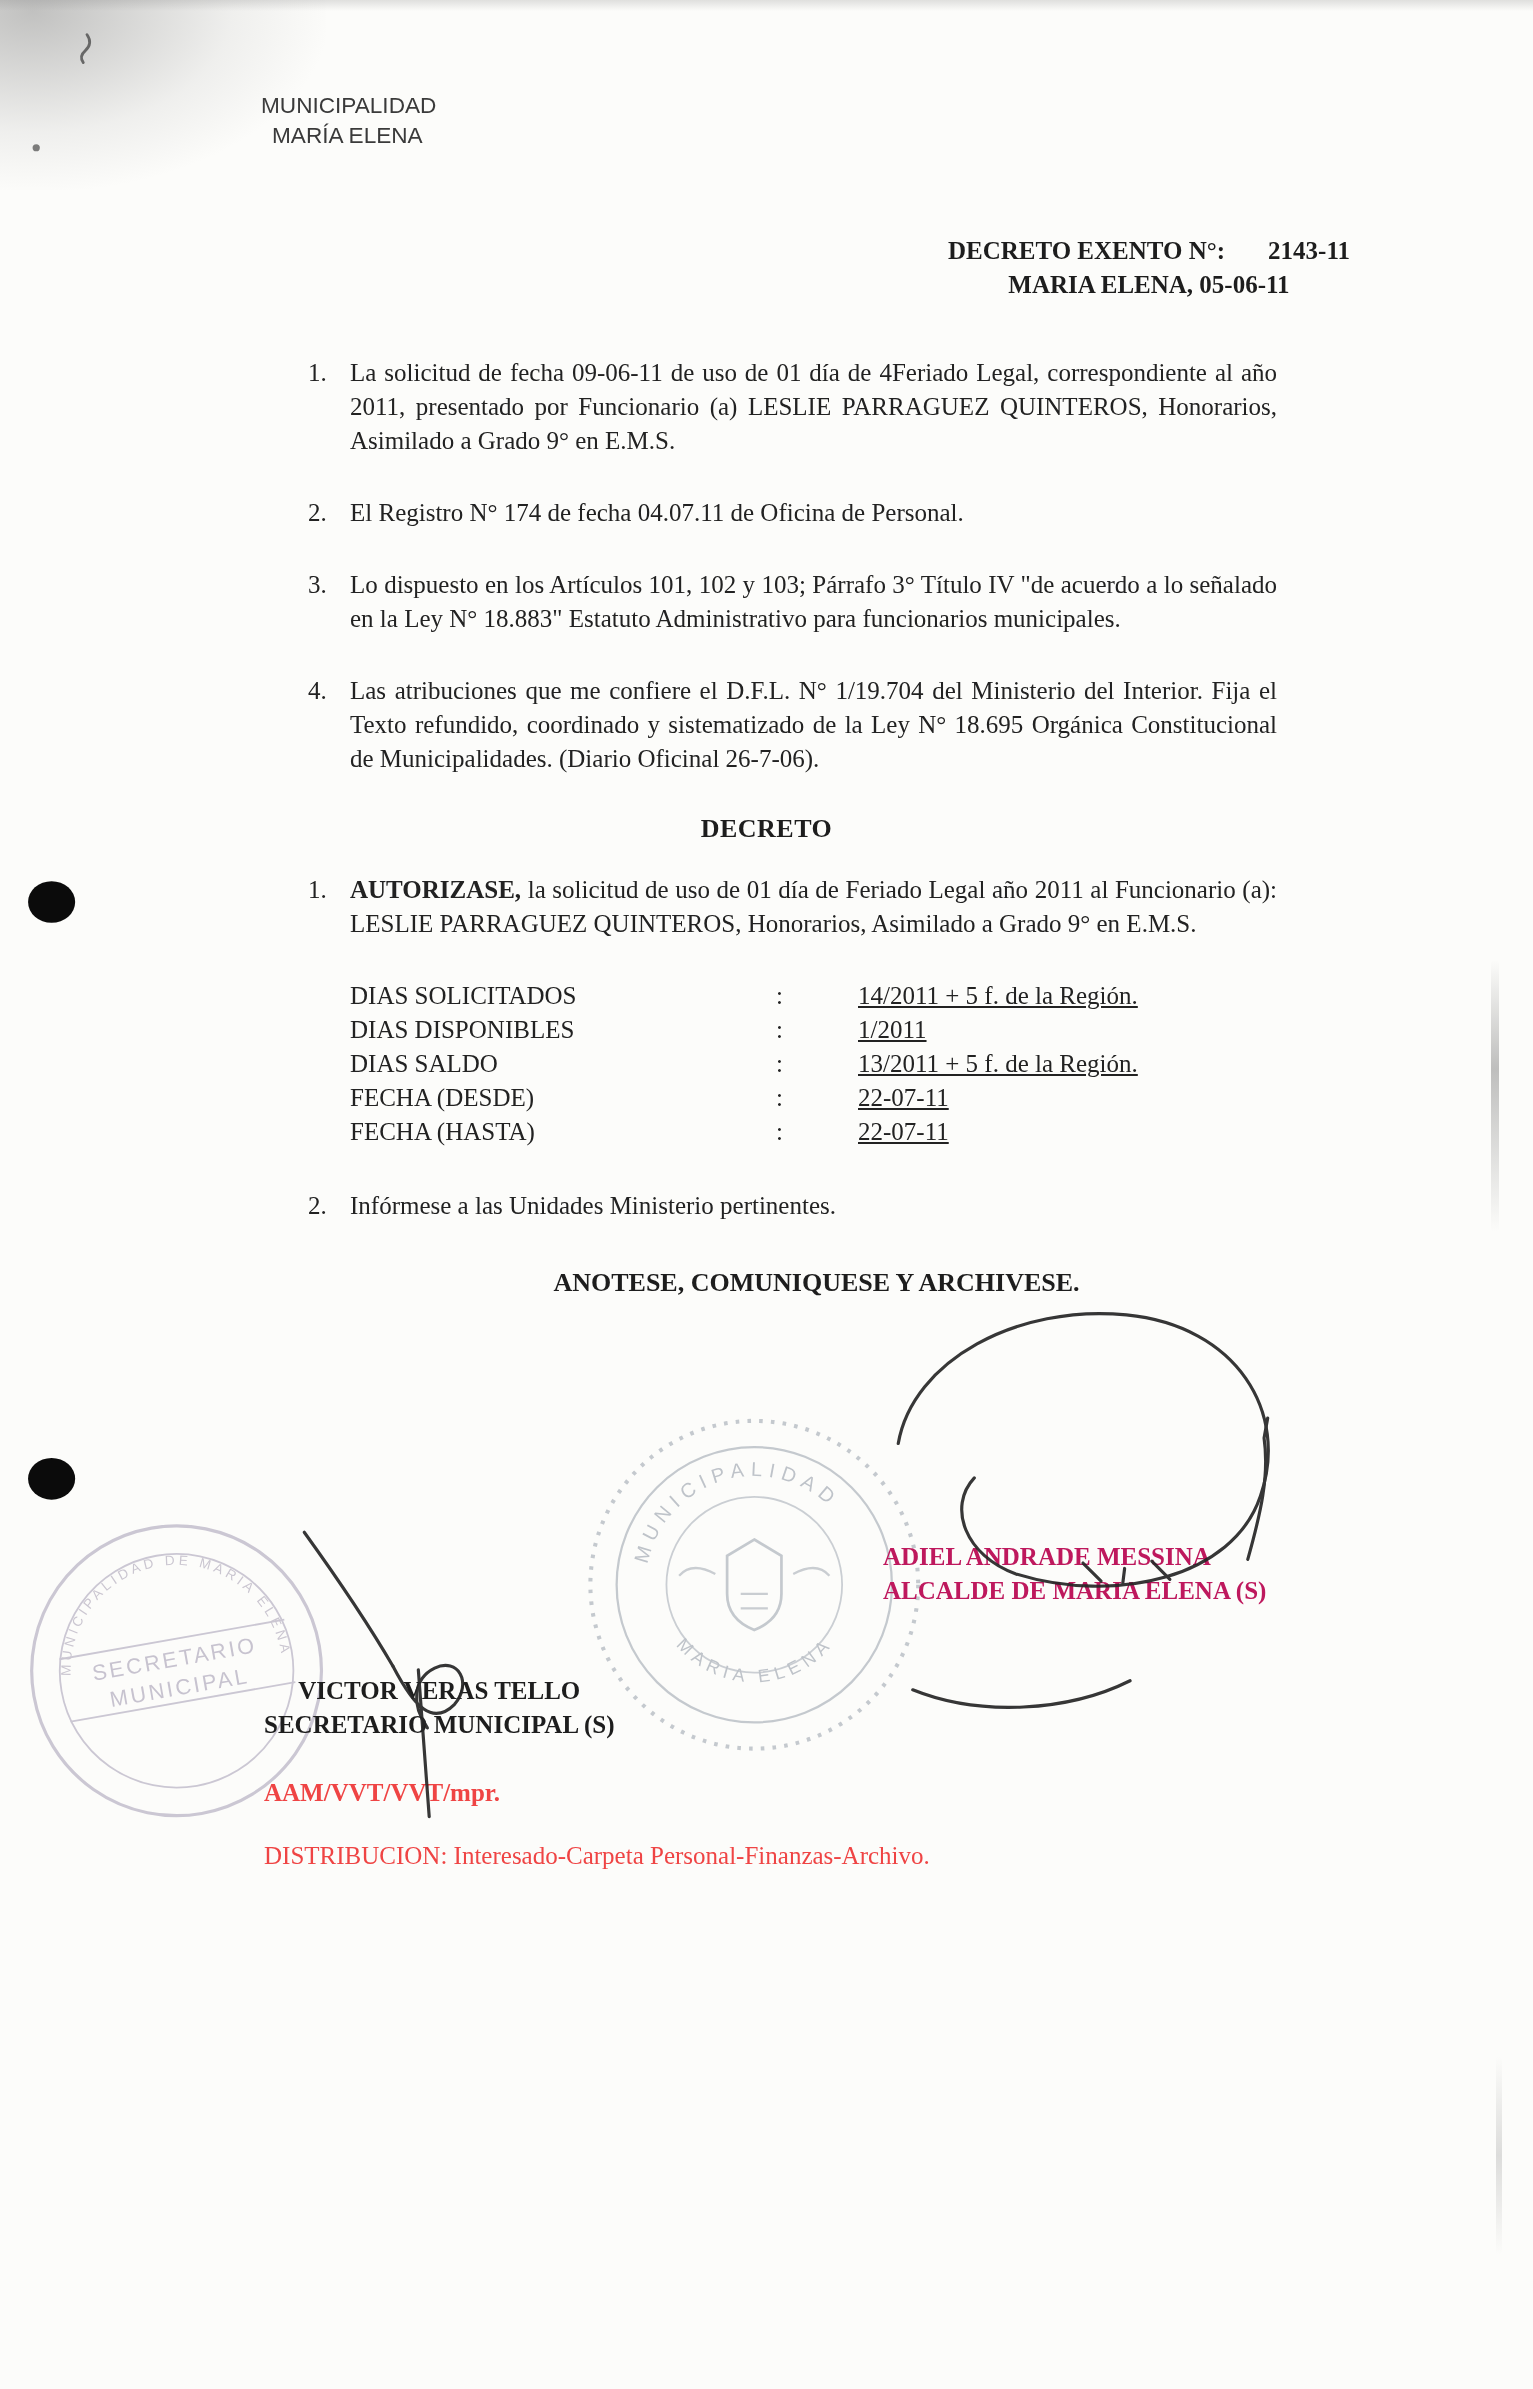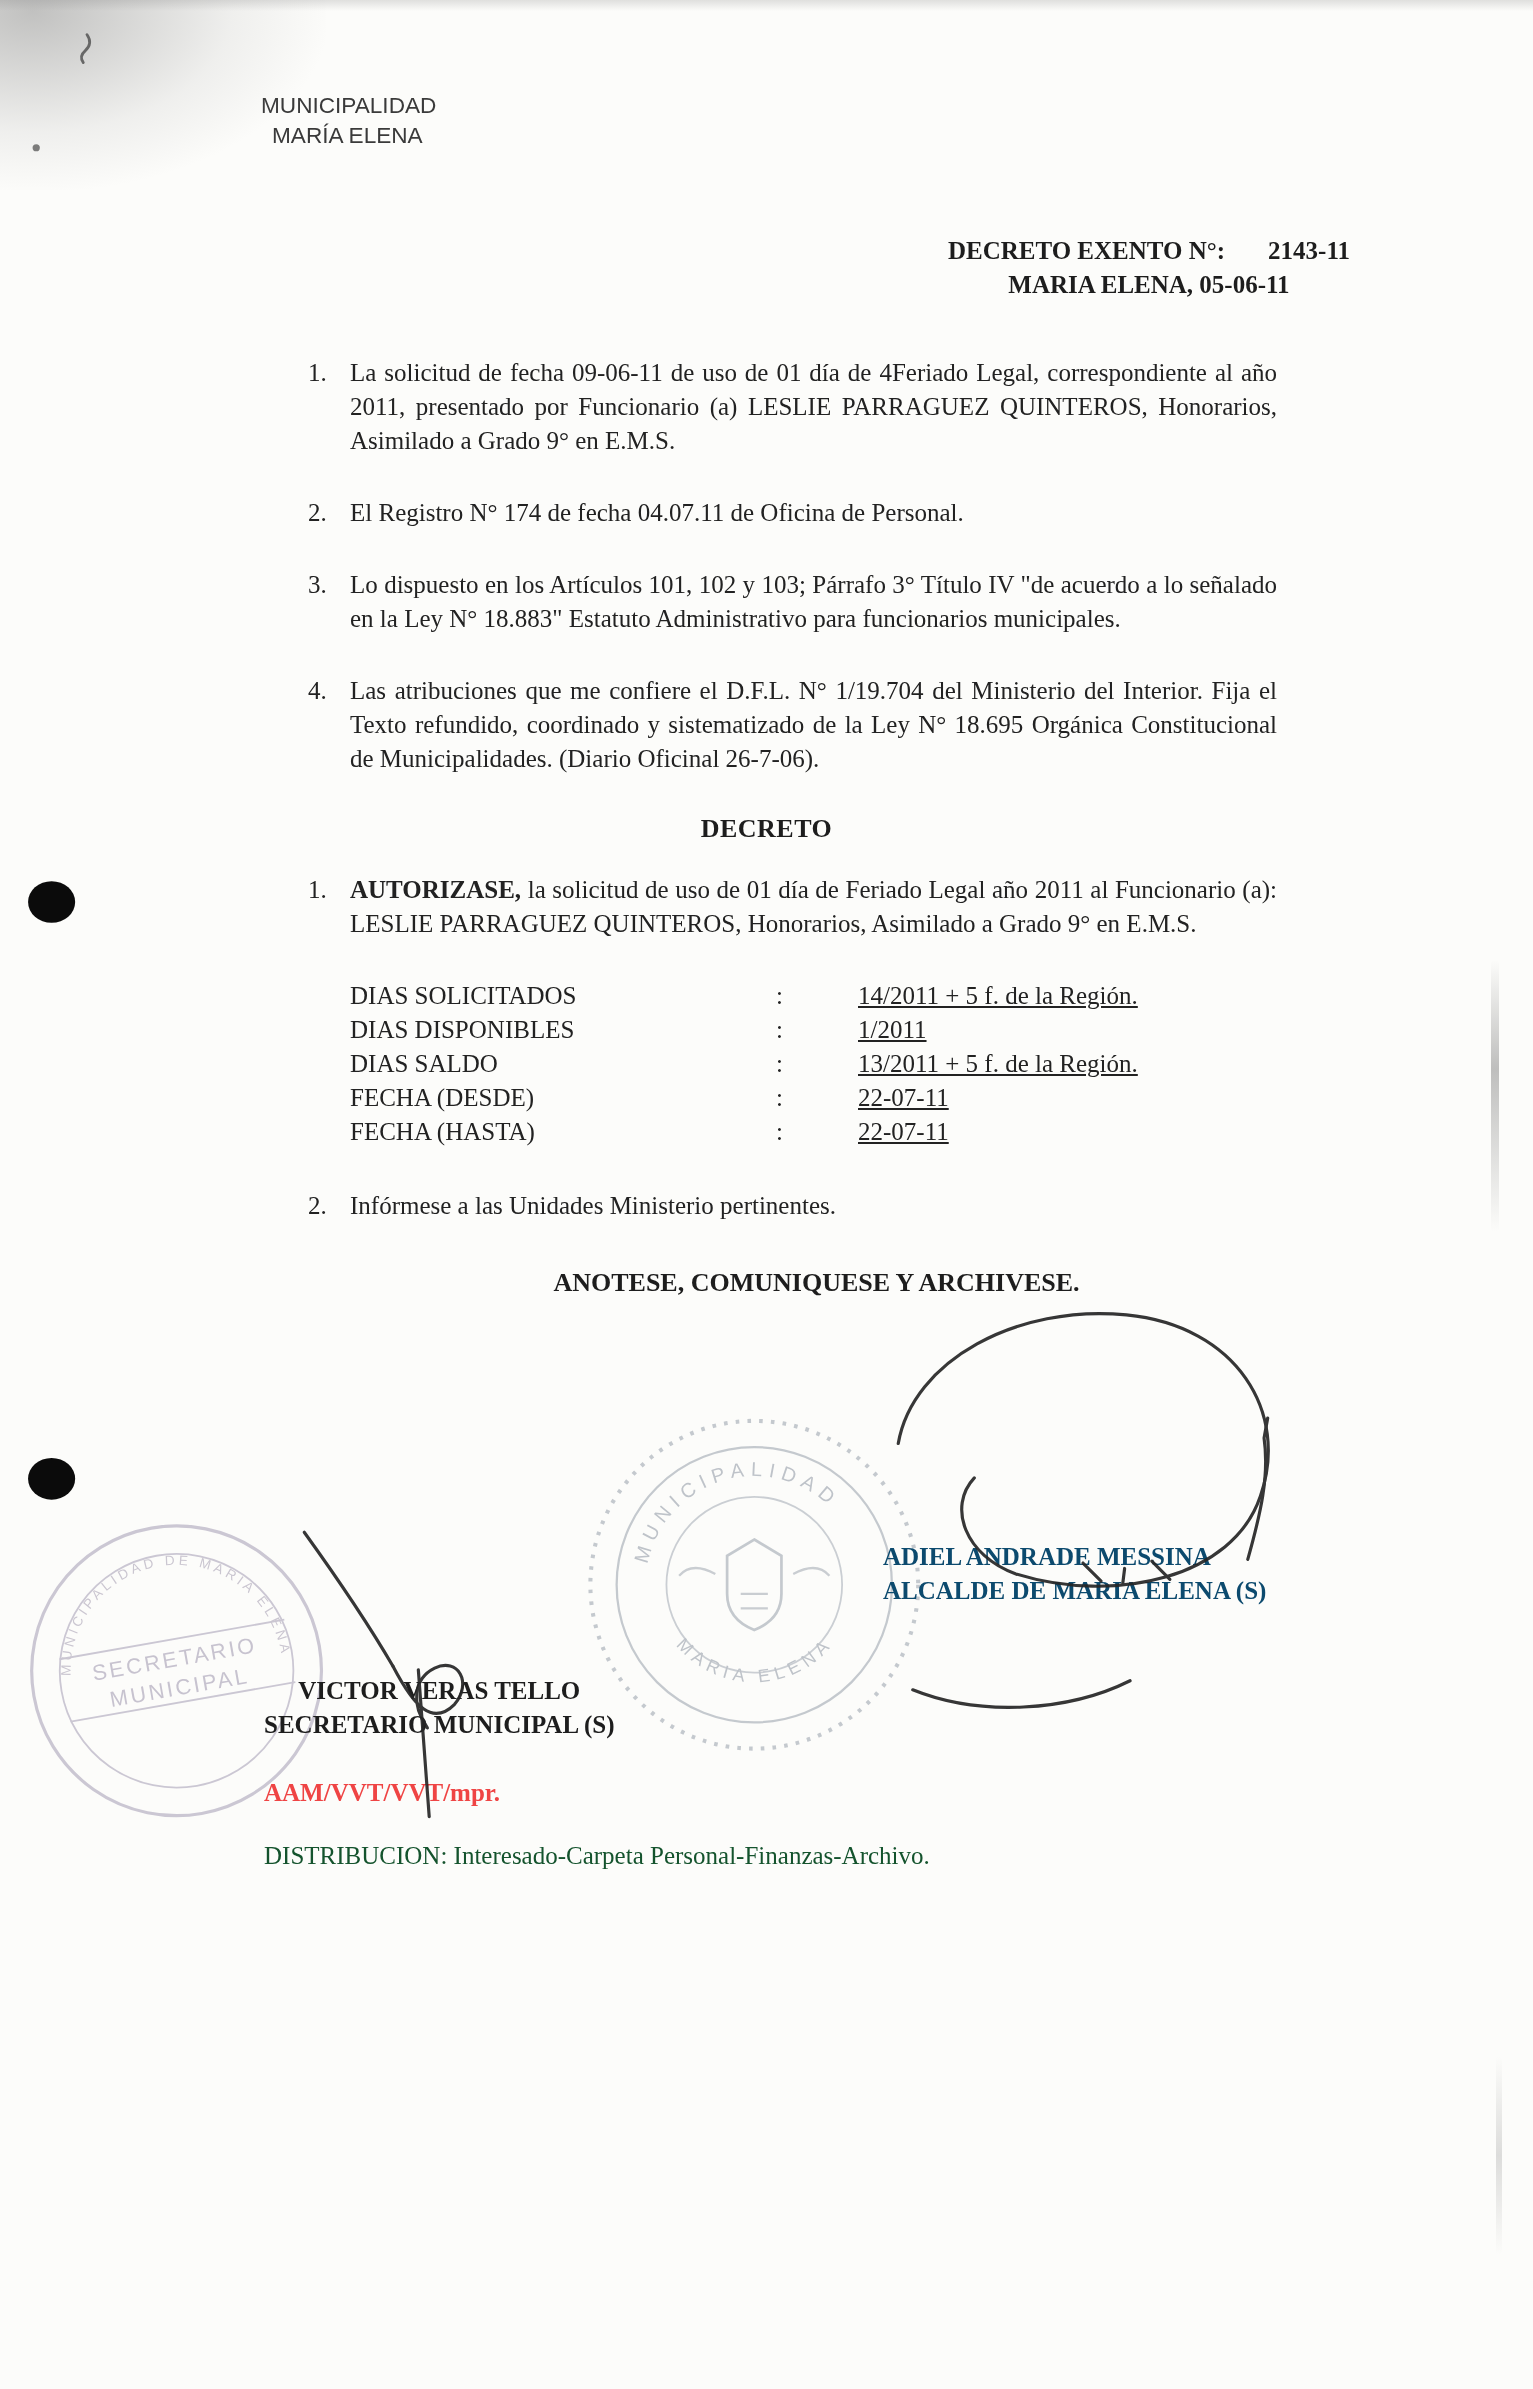--- a/index.html
+++ b/index.html
@@ -58,27 +58,27 @@
   .days-row { display:flex; }
   .d-label { width:426px; }
   .d-colon { width:82px; }
   .d-value { flex:1;text-decoration:underline; }
 
   
   .closing { margin-top:45px; text-align:center; font-weight:700; font-size:26px;
     transform:translateX(50px); color:#1d1d1d; }
 
   .sig-mayor     { position:absolute; left:883px; top:1540px; z-index:2;
-    font-weight:700; font-size:25px; line-height:34px; color:#0c4a6e; }
+    font-weight:700; font-size:25px; line-height:34px; color:#be185d; }
   .sig-secretary { position:absolute; left:264px;  top:1674px; z-index:2;
     font-weight:700; font-size:25px; line-height:34px; color:#1d1d1d;text-align:center; }
   .initials      { position:absolute; left:264px;  top:1779px; z-index:2;
     font-weight:700; font-size:25px; color:#ef4444; }
   .distribution  { position:absolute; left:264px;  top:1842px; z-index:2;
-    font-size:25px; color:#14532d; }
+    font-size:25px; color:#ef4444; }
 
   svg text { font-family:"Liberation Sans", sans-serif; }
 </style>
 </head>
 <body>
 
 <div class="page">
 
   <svg class="stamp-layer" width="1533" height="2389" viewBox="0 0 1693 2638">
     <defs>

